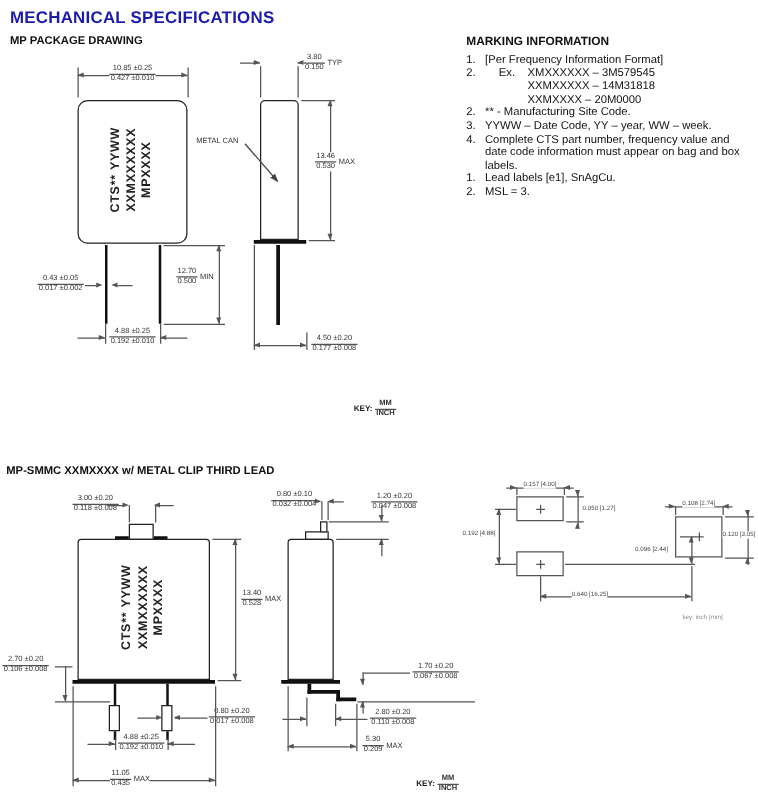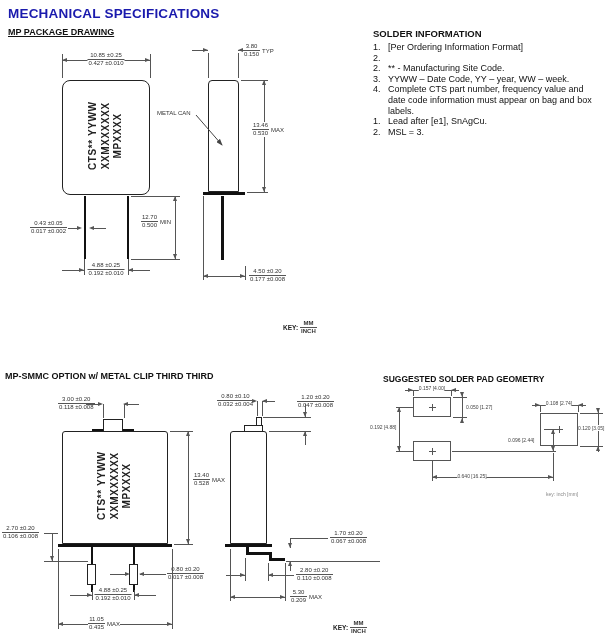--- a/index.html
+++ b/index.html
@@ -44,21 +44,21 @@
   .ex .exl{width:23px;flex:none;}
   .notes-hd{font-weight:bold;font-size:9.5px;margin-top:22px;}
   .ovl{position:absolute;left:0;top:0;pointer-events:none;}
 </style>
 </head>
 <body>
 
 <div class="page">
 
   <div class="h1" style="left:8px;top:6px;">MECHANICAL SPECIFICATIONS</div>
-  <div class="h2" style="left:8px;top:27px;text-decoration:underline;">MP PACKAGE DRAWING</div>
+  <div class="h2" style="left:8px;top:27px;">MP PACKAGE DRAWING</div>
 
   <div>
     <div class="vl" style="left:62px;top:54px;height:24px;"></div>
     <div class="vl" style="left:150px;top:54px;height:24px;"></div>
     <div class="hl" style="left:62px;top:60px;width:88px;"></div>
     <div class="ar ar-l" style="left:62px;top:58px;"></div>
     <div class="ar ar-r" style="left:145px;top:58px;"></div>
     <div class="frac ctr" style="left:106px;top:52px;">
       <span class="t">10.85 ±0.25</span>
       <span class="b">0.427 ±0.010</span>
@@ -163,59 +163,67 @@
     <div class="keyrow" style="left:283px;top:320px;">
       <span>KEY:</span>
       <span class="frac">
           <span class="t">MM</span>
           <span class="b">INCH</span>
         </span>
     </div>
   </div>
 
   <div class="mi">
-    <div class="hd">SOLDER INFORMATION</div>
+    <div class="hd">MARKING INFORMATION</div>
     <div class="list">
       <div class="li">
         <span class="n">1.</span>
         <span class="tx">
-          <span style="display:block">[Per Ordering Information Format]</span>
+          <span style="display:block">[Per Frequency Information Format]</span>
         </span>
       </div>
       <div class="li">
         <span class="n">2.</span>
         <span class="tx">
+          <span class="ex">
+            <span class="exl">Ex.</span>
+            <span>
+              <span style="display:block">XMXXXXXX – 3M579545</span>
+              <span style="display:block">XXMXXXXX – 14M31818</span>
+              <span style="display:block">XXMXXXX – 20M0000</span>
+            </span>
+          </span>
         </span>
       </div>
       <div class="li">
         <span class="n">2.</span>
         <span class="tx">** - Manufacturing Site Code.</span>
       </div>
       <div class="li">
         <span class="n">3.</span>
         <span class="tx">YYWW – Date Code, YY – year, WW – week.</span>
       </div>
       <div class="li">
         <span class="n">4.</span>
         <span class="tx">Complete CTS part number, frequency value and date code information must appear on bag and box labels.</span>
       </div>
     </div>
     <div>
       <div class="li">
         <span class="n">1.</span>
-        <span class="tx">Lead after [e1], SnAgCu.</span>
+        <span class="tx">Lead labels [e1], SnAgCu.</span>
       </div>
       <div class="li">
         <span class="n">2.</span>
         <span class="tx">MSL = 3.</span>
       </div>
     </div>
   </div>
 
-  <div class="h2" style="left:5px;top:371px;">MP-SMMC OPTION w/ METAL CLIP THIRD THIRD</div>
+  <div class="h2" style="left:5px;top:371px;">MP-SMMC XXMXXXX w/ METAL CLIP THIRD LEAD</div>
 
   <div>
 
     <div class="frac" style="left:58px;top:396px;">
       <span class="t">3.00 ±0.20</span>
       <span class="b">0.118 ±0.008</span>
     </div>
     <div class="hl" style="left:86px;top:404px;width:13px;"></div>
     <div class="ar ar-r" style="left:98px;top:402px;"></div>
     <div class="hl" style="left:124px;top:404px;width:15px;"></div>
@@ -365,21 +373,20 @@
 
     <div class="keyrow" style="left:333px;top:620px;">
       <span>KEY:</span>
       <span class="frac">
           <span class="t">MM</span>
           <span class="b">INCH</span>
         </span>
     </div>
   </div>
 
-  <div class="h2" style="left:383px;top:374px;font-size:8.5px;">SUGGESTED SOLDER PAD GEOMETRY</div>
 
   <div>
 
     <div class="obj" style="left:413px;top:397px;width:38px;height:20px;border-width:1px;border-color:#555;"></div>
     <div class="obj" style="left:413px;top:441px;width:38px;height:20px;border-width:1px;border-color:#555;"></div>
     <div class="obj" style="left:540px;top:413px;width:38px;height:33px;border-width:1px;border-color:#555;"></div>
     <div class="cross" style="left:429px;top:404px;"></div>
     <div class="cross" style="left:429px;top:448px;"></div>
     <div class="cross" style="left:556px;top:426px;"></div>
 

